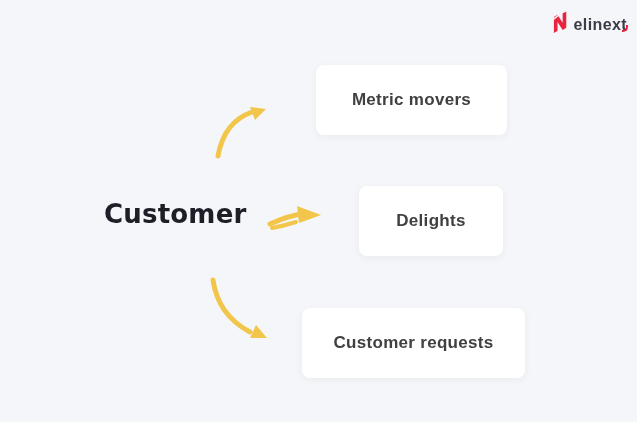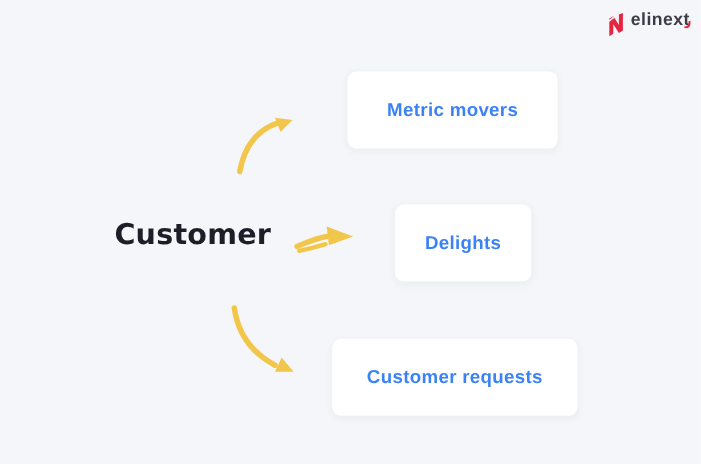--- a/index.html
+++ b/index.html
@@ -46,33 +46,33 @@
     position: absolute;
     background: #ffffff;
     border-radius: 8px;
     box-shadow: 0 2px 8px rgba(40, 40, 70, 0.05);
     display: flex;
     align-items: center;
     justify-content: center;
     font-weight: 700;
     font-size: 17px;
     letter-spacing: 0.3px;
-    color: #3b82f6;
+    color: #404040;
   }
   .node-1 { left: 316px; top: 65px;  width: 191px; height: 70px; }
-  .node-2 { left: 359px; top: 186px; width: 124px; height: 70px; }
+  .node-2 { left: 359px; top: 186px; width: 144px; height: 70px; }
   .node-3 { left: 302px; top: 308px; width: 223px; height: 70px; }
 
   
   .logo {
     position: absolute;
     top: 11px;
     right: 10px;
     display: flex;
-    align-items: flex-start;
+    align-items: flex-end;
     gap: 7px;
   }
   .logo-icon { width: 16px; height: 22px; display: block; }
   .logo-text {
     font-weight: 700;
     font-size: 16px;
     letter-spacing: 0.4px;
     color: #3c3c47;
     line-height: 1;
   }

